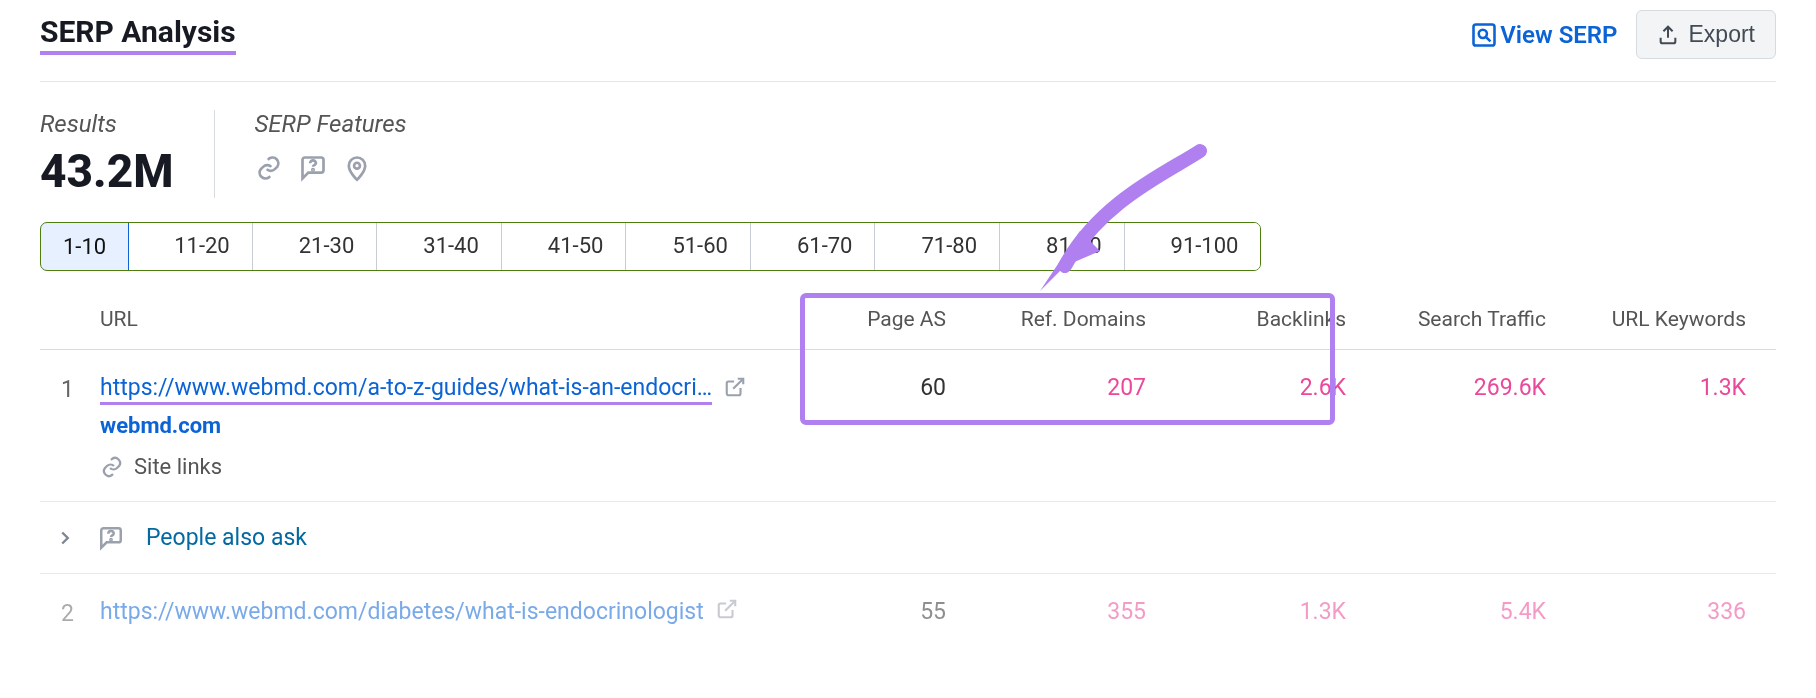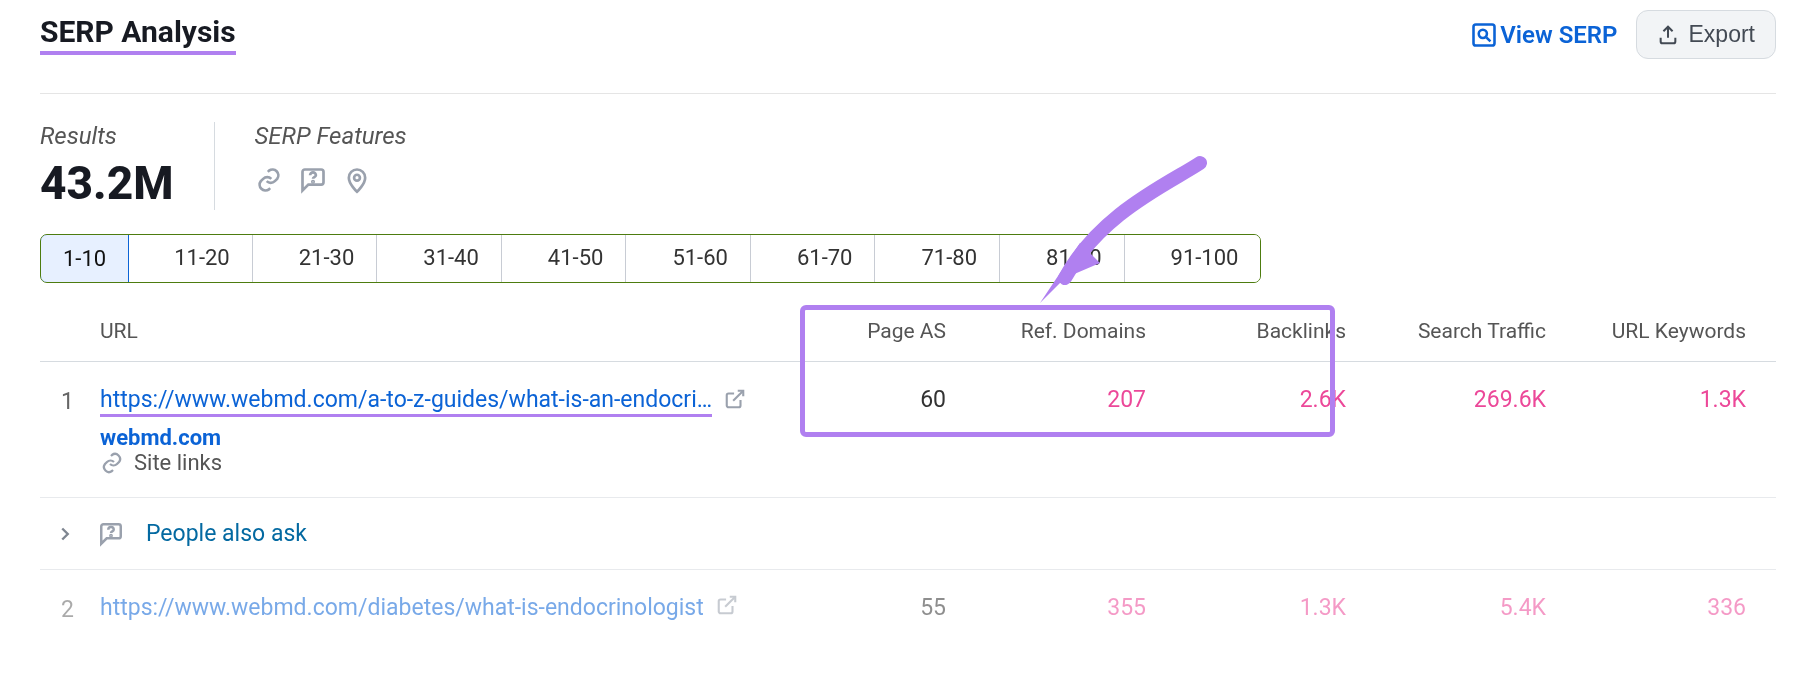--- a/index.html
+++ b/index.html
@@ -1,23 +1,23 @@
 <!DOCTYPE html>
 <html><head>
 <meta charset="utf-8">
 <style>
 * { box-sizing: border-box; margin: 0; padding: 0; }
 body { font-family: -apple-system, BlinkMacSystemFont, "Segoe UI", Roboto, Helvetica, Arial, sans-serif; background: #fff; color: #333; width: 1816px; }
 .container { padding: 10px 40px 0 40px; }
-.header-row { display: flex; justify-content: space-between; align-items: center; padding-bottom: 34px; border-bottom: 1px solid #e5e5e5; }
+.header-row { display: flex; justify-content: space-between; align-items: center; padding-bottom: 22px; border-bottom: 1px solid #e5e5e5; }
 .title { font-size: 30px; font-weight: 700; color: #171a22; border-bottom: 4px solid #b080f0; padding-bottom: 2px; display: inline-block; }
 .header-actions { display: flex; gap: 18px; align-items: center; }
 .view-serp { color: #0b63d6; font-size: 24px; font-weight: 600; display: inline-flex; align-items: center; gap: 2px; cursor: pointer; }
 .view-serp svg { width: 28px; height: 28px; }
-.export-btn { background: #f2f4f6; border: 1px solid #d6dbe0; border-radius: 12px; padding: 10px 20px; font-size: 23px; font-weight: 500; color: #434a54; display: inline-flex; align-items: center; gap: 10px; cursor: pointer; }
+.export-btn { background: #f2f4f6; border: 1px solid #d6dbe0; border-radius: 6px; padding: 10px 20px; font-size: 23px; font-weight: 500; color: #434a54; display: inline-flex; align-items: center; gap: 10px; cursor: pointer; }
 .export-btn svg { width: 22px; height: 22px; }
 .stats-row { display: flex; align-items: stretch; gap: 40px; padding: 28px 0 24px 0; }
 .stat-block { display: flex; flex-direction: column; gap: 6px; }
 .stat-label { font-size: 24px; color: #555; font-style: italic; }
 .stat-value { font-size: 46px; font-weight: 800; color: #171a22; }
 .vsep { width: 1px; background: #d6dbe0; }
 .feat-icons { display: flex; gap: 16px; align-items: center; margin-top: 10px; }
 .feat-icons svg { width: 28px; height: 28px; color: #9aa1ad; }
 .tabs { display: inline-flex; border: 1px solid #4d7c0f; border-radius: 7px; overflow: hidden; margin-bottom: 10px; }
 .tab { padding: 10px 22px; font-size: 22px; color: #333; background: #fff; border-right: 1px solid #c8ccd4; cursor: pointer; margin-left: 24px; }
@@ -29,21 +29,21 @@
 .col-url { flex: 1; min-width: 0; }
 .col-num { width: 200px; text-align: right; padding-right: 30px; }
 .trow { display: flex; align-items: flex-start; padding: 24px 0 22px 0; border-bottom: 1px solid #e8eaed; font-size: 23px; }
 .trow .col-idx { color: #666; padding-top: 2px; }
 .url-main { display: flex; align-items: center; gap: 12px; }
 .url-link { color: #0b63d6; text-decoration: none; white-space: nowrap; overflow: hidden; text-overflow: ellipsis; max-width: 820px; border-bottom: 3px solid #b080f0; padding-bottom: 1px; }
 .url-link.no-underline { border-bottom: none; }
 .ext-icon { color: #9aa1ad; flex-shrink: 0; }
 .ext-icon svg { width: 22px; height: 22px; }
 .domain-line { color: #0b63d6; font-weight: 700; font-size: 22px; margin-top: 8px; }
-.sitelinks-line { display: flex; align-items: center; gap: 10px; color: #555; font-size: 22px; }
+.sitelinks-line { display: flex; align-items: center; gap: 10px; color: #555; font-size: 22px; margin-top: 16px; }
 .sitelinks-line svg { width: 24px; height: 24px; color: #9aa1ad; }
 .val { color: #333; }
 .val.link { color: #ec4899; }
 .paa-row { display: flex; align-items: center; gap: 22px; padding: 22px 0; border-bottom: 1px solid #e8eaed; }
 .chev { width: 22px; height: 22px; color: #7f8691; margin-left: 14px; }
 .paa-icon { width: 26px; height: 26px; color: #9aa1ad; }
 .paa-label { font-size: 23px; color: #0369a1; }
 .highlight-box { position: absolute; border: 5px solid #b080f0; border-radius: 6px; pointer-events: none; }
 .arrow-svg { position: absolute; pointer-events: none; }
 .faded { opacity: 0.55; }

